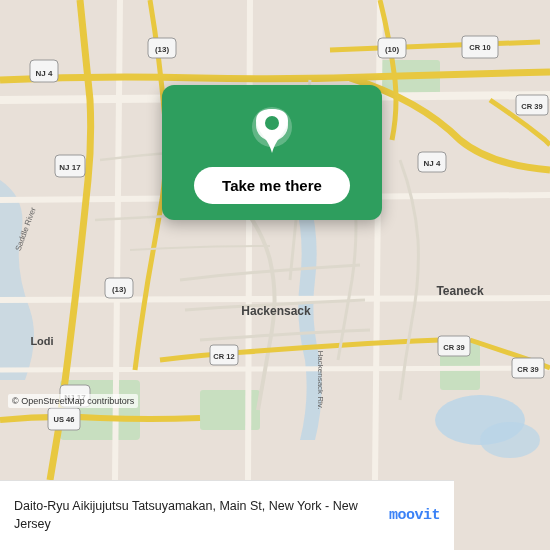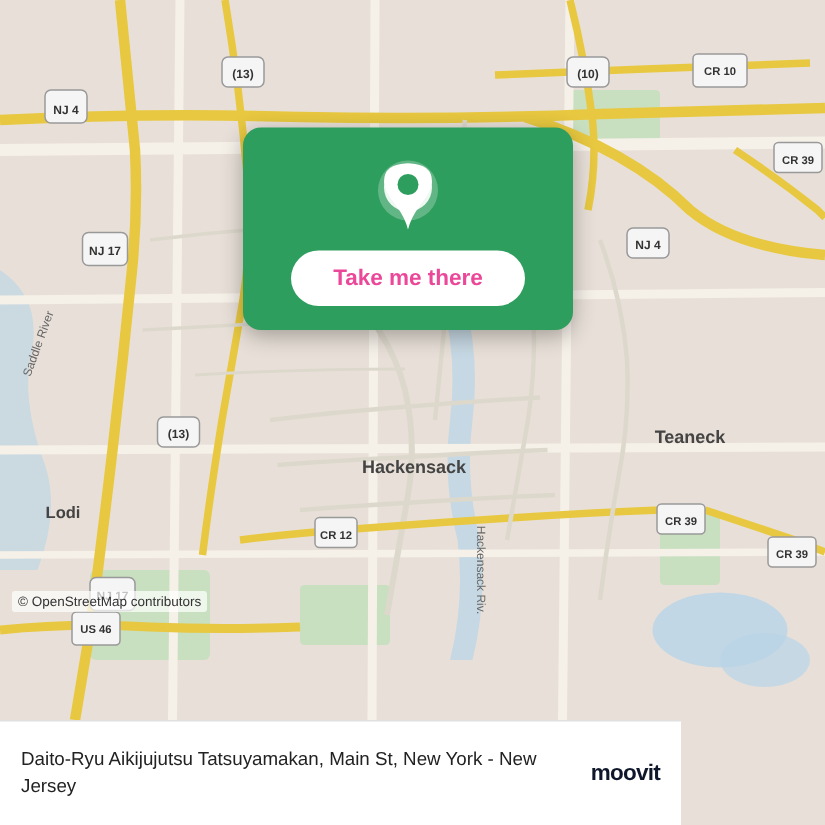--- a/index.html
+++ b/index.html
@@ -44,21 +44,21 @@
     }
 
     #pin-icon {
       width: 44px;
       height: 52px;
       margin-bottom: 10px;
     }
 
     #take-me-there-btn {
       background: white;
-      color: #ec4899;
+      color: #000000;
       border: none;
       border-radius: 24px;
       padding: 10px 28px;
       font-size: 15px;
       font-weight: 600;
       cursor: pointer;
       white-space: nowrap;
     }
 
     
@@ -87,22 +87,23 @@
     #moovit-logo {
       display: flex;
       flex-direction: column;
       align-items: flex-end;
       min-width: 70px;
     }
 
     .moovit-text {
       font-size: 15px;
       font-weight: 700;
-      color: #0f172a;
+      color: #3b82f6;
       letter-spacing: -0.5px;
+      font-family: Liberation Mono, monospace;
     }
 
     
     #osm-attr {
       position: absolute;
       bottom: 72px;
       left: 8px;
       font-size: 9px;
       color: #333;
       background: rgba(255,255,255,0.7);

